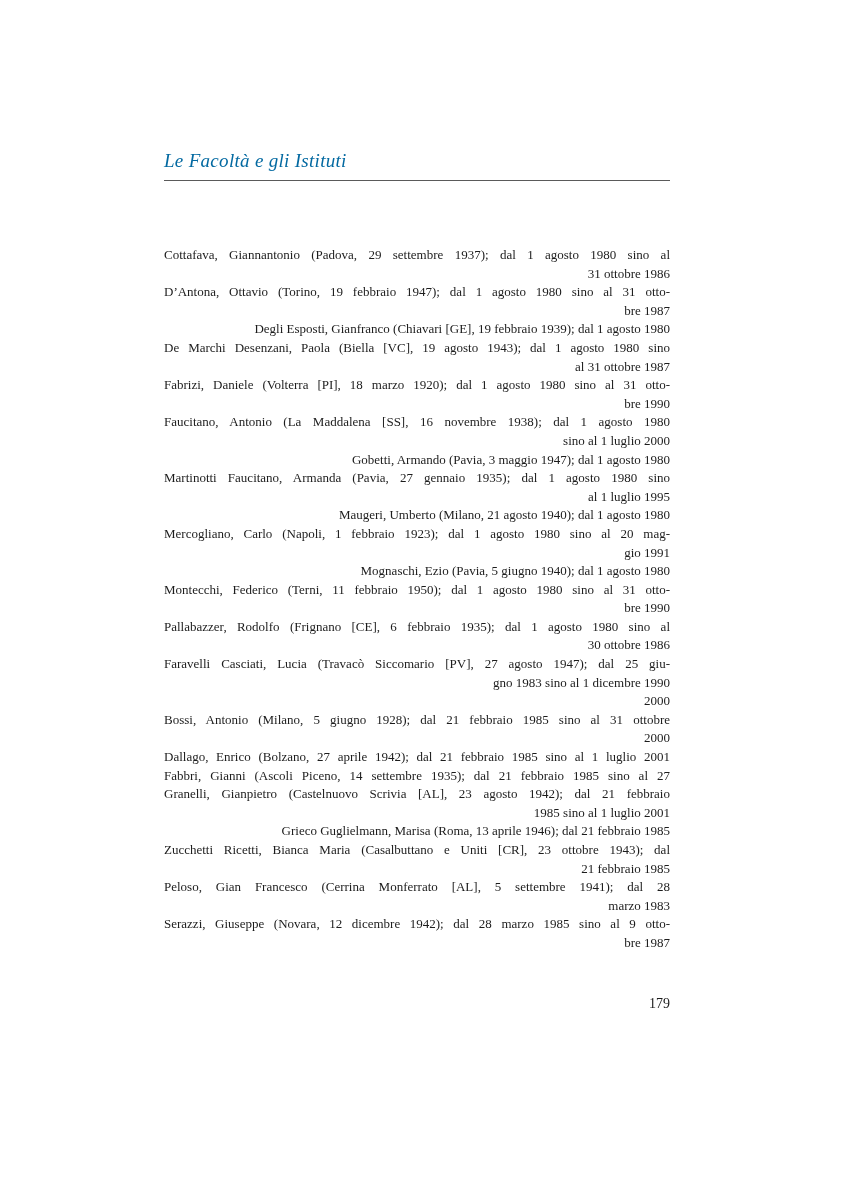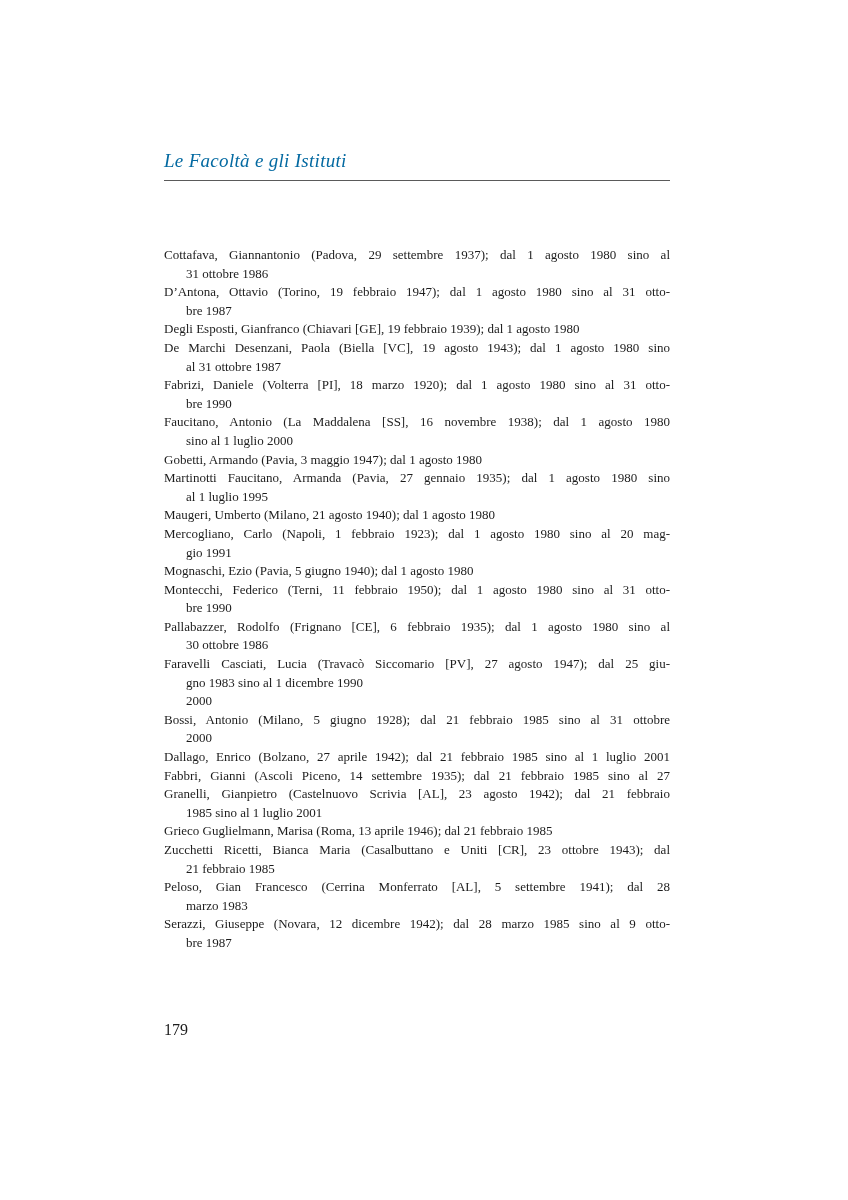--- a/index.html
+++ b/index.html
@@ -39,36 +39,36 @@
     position: absolute;
     top: 205px;
     left: 164px;
     width: 506px;
     font-size: 13px;
     line-height: 18.6px;
     margin-top: 41px;
   }
   .entry-line {
     white-space: nowrap;
-    text-align: left;
+    text-align: right;
   }
   .entry-line.cont {
     padding-left: 22px;
   }
   .entry-line.justify {
     text-align: justify;
     text-align-last: justify;
   }
   .page-number {
     position: absolute;
-    top: 1021px;
+    top: 996px;
     left: 164px;
     width: 506px;
-    text-align: left;
-    font-size: 16px;
+    text-align: right;
+    font-size: 14px;
     color: #1c1c1c;
   }
 </style>
 </head>
 <body>
 
 <div class="book-page">
 
   <div class="running-header">Le Facoltà e gli Istituti</div>
 

